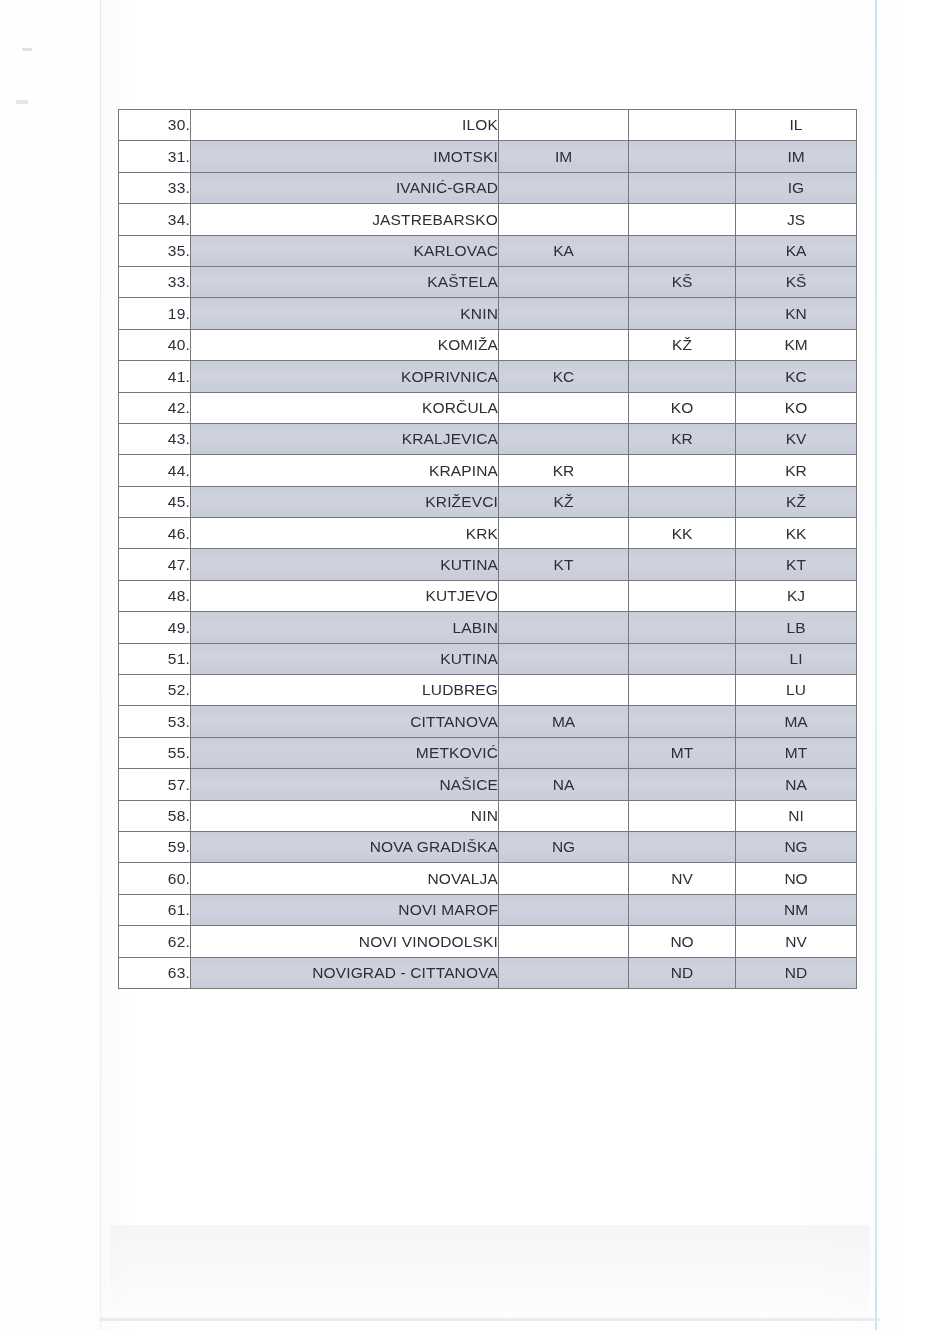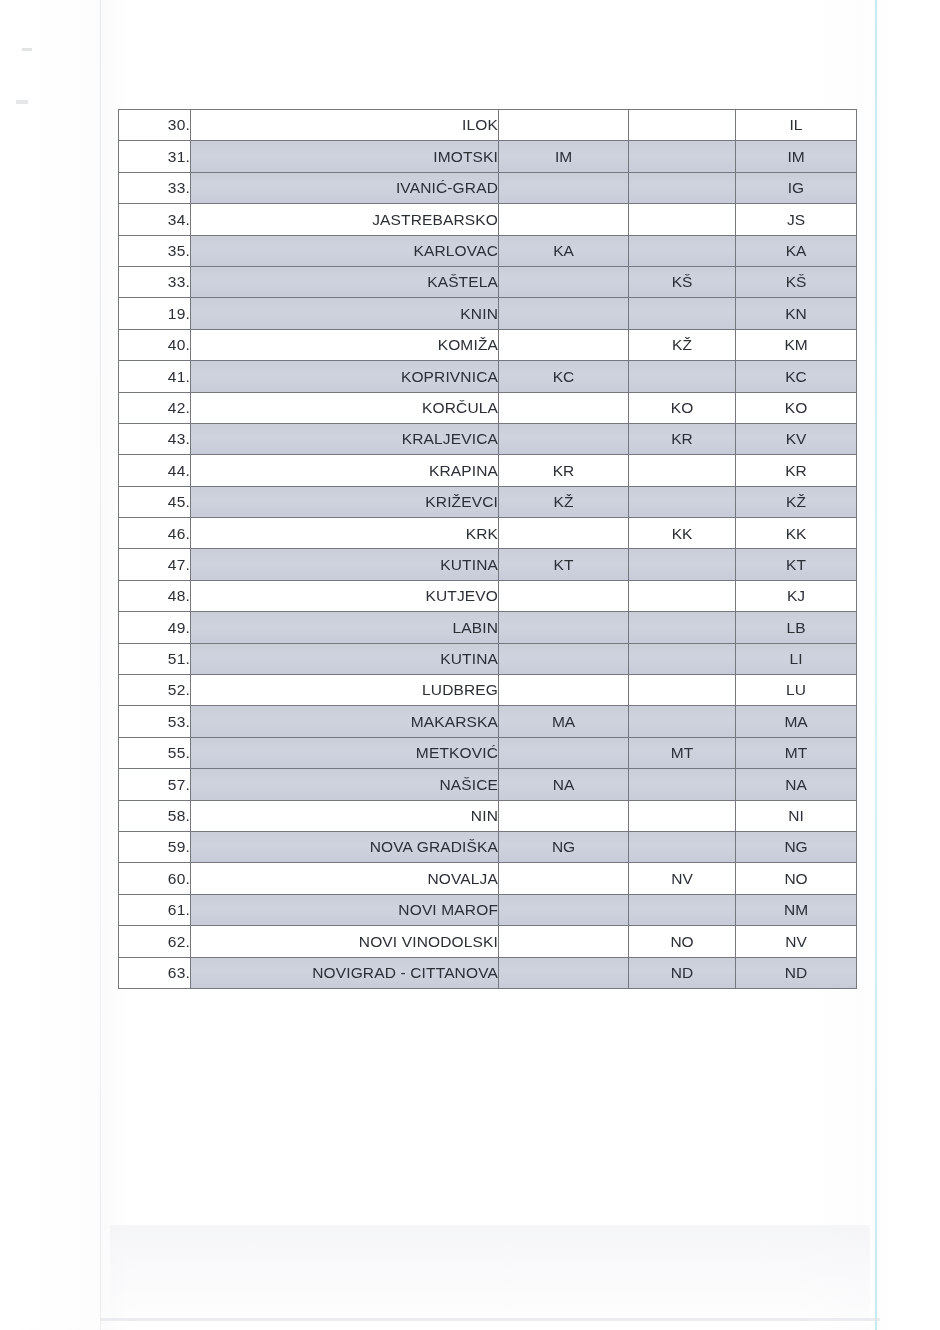--- a/index.html
+++ b/index.html
@@ -285,21 +285,21 @@
           </tr>
           <tr>
             <td class="num">52.</td>
             <td class="city">LUDBREG</td>
             <td class="code"></td>
             <td class="code"></td>
             <td class="code">LU</td>
           </tr>
           <tr class="shaded">
             <td class="num">53.</td>
-            <td class="city">MAKARSKA</td>
+            <td class="city">CITTANOVA</td>
             <td class="code">MA</td>
             <td class="code"></td>
             <td class="code">MA</td>
           </tr>
           <tr class="shaded">
             <td class="num">55.</td>
             <td class="city">METKOVIĆ</td>
             <td class="code"></td>
             <td class="code">MT</td>
             <td class="code">MT</td>

